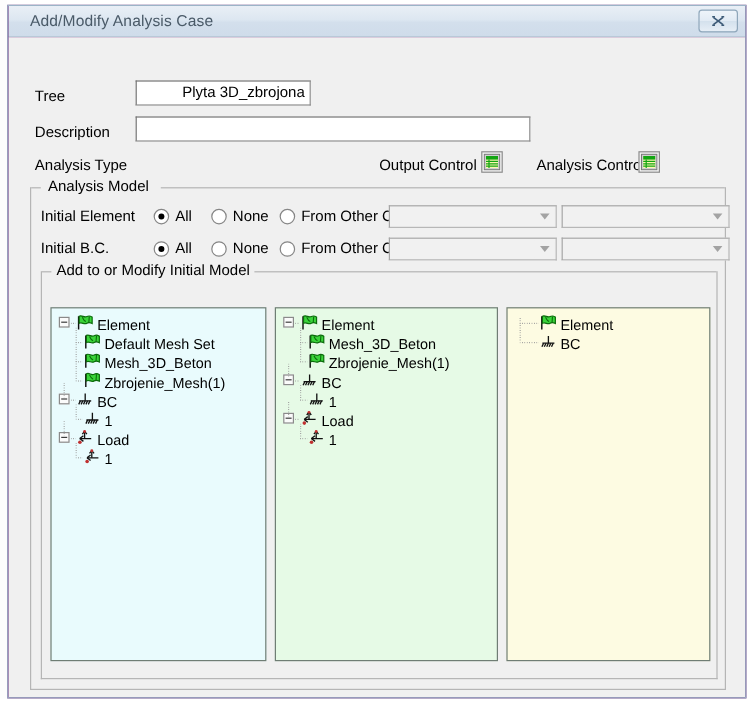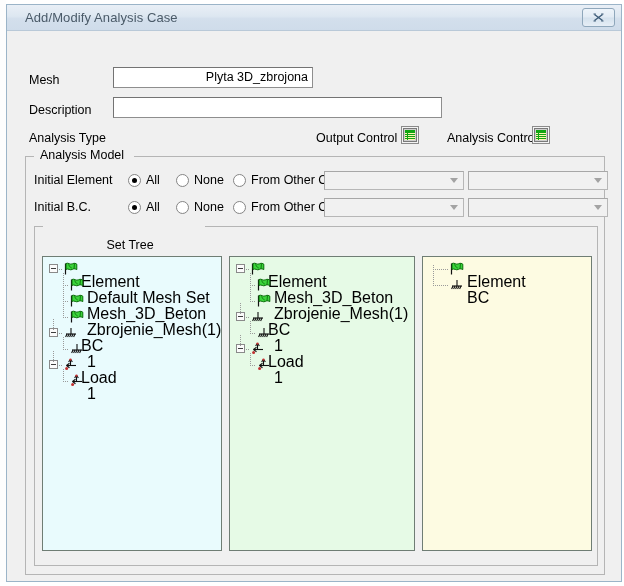--- a/index.html
+++ b/index.html
@@ -148,21 +148,21 @@
     border:1px solid #6f7d74;
     box-sizing:border-box;
     overflow:hidden;
   }
   .panel-head{
     position:absolute;
     font-size:12.5px;text-align:center;color:#000;white-space:nowrap;
   }
   .tree{position:absolute;left:0;top:0;right:0;bottom:0;}
   .node{position:absolute;height:16px;white-space:nowrap;font-size:12px;line-height:16px;}
-  .node .nlabel{position:absolute;left:24px;top:13px;font-size:16px;}
+  .node .nlabel{position:absolute;left:24px;top:2px;font-size:12px;}
   .expander{
     position:absolute;left:0;top:3px;width:9px;height:9px;
     border:1px solid #8a8a8a;background:#fbfbfb;box-sizing:border-box;
   }
   .expander::after{
     content:"";position:absolute;left:1px;top:3px;width:5px;height:1px;background:#3d3d3d;
   }
   .dots-v{position:absolute;width:1px;background-image:linear-gradient(to bottom,#9a9a9a 50%,transparent 50%);background-size:1px 2px;}
   .dots-h{position:absolute;height:1px;background-image:linear-gradient(to right,#9a9a9a 50%,transparent 50%);background-size:2px 1px;}
   .ticon{position:absolute;top:0;width:16px;height:16px;}
@@ -186,22 +186,22 @@
             <path d="M3.5 2.5 L11.5 8.5"></path>
             <path d="M11.5 2.5 L3.5 8.5"></path>
           </g>
           <path d="M2.5 2 L4.8 2 M10.2 2 L12.5 2 M2.5 9 L4.8 9 M10.2 9 L12.5 9" stroke="#3c5a77" stroke-width="1.2"></path>
         </svg>
       </div>
     </div>
 
     <div class="body">
 
-      <div class="lbl" style="left:22px;top:42px;">Mesh</div>
-      <div class="txtbox right" style="left:106px;top:36px;width:200px;height:21px;">Plyta 3D_zbrojona</div>
+      <div class="lbl" style="left:22px;top:42px;">Tree</div>
+      <div class="txtbox right" style="left:106px;top:36px;width:146px;height:21px;">Plyta 3D_zbrojona</div>
 
       <div class="lbl" style="left:22px;top:72px;">Description</div>
       <div class="txtbox" style="left:106px;top:66px;width:329px;height:21px;"></div>
 
       <div class="lbl" style="left:22px;top:100px;">Analysis Type</div>
 
       <div class="lbl" style="left:309px;top:100px;">Output Control</div>
       <div class="iconbtn" style="left:394px;top:95px;">
         <svg width="14" height="14" viewBox="0 0 14 14">
           <rect x="0.5" y="0.5" width="13" height="13" fill="#cfcfcf" stroke="#7a7a7a"></rect>
@@ -272,22 +272,22 @@
         <div class="combo disabled" style="left:442px;top:42px;width:140px;height:19px;">
           <span></span>
           <span class="arrowbox">
               <span class="tri dis"></span>
             </span>
         </div>
 
         <div class="group" style="left:8px;top:70px;width:564px;height:340px;">
           <div class="gtop-l"></div>
           <div class="gtop-r" style="left:170px;right:0;"></div>
-
-          <div class="panel-head" style="left:5px;top:12px;width:180px;">Set Tree</div>
+          <div class="gtitle" style="left:8px;">Add to or Modify Initial Model</div>
+
 
           <div class="panel" id="panel-0" style="left:7px;top:30px;width:180px;height:295px;background:#e9fbfd;">
             <div class="tree">
                 <div class="node" style="left: 6px; top: 4px;">
                   <span class="expander"></span>
                   <span class="ticon" style="left: 14px;">
                     <svg width="16" height="16" viewBox="0 0 16 16">
                       <path d="M2.5 13.5 L2.5 2.5" stroke="#101010" stroke-width="1.2" fill="none"></path>
                       <path d="M3 2.5 C5.5 1.2 7 4.2 9.5 2.8 C11.5 1.7 12.8 2.6 13.8 3.2 L13.8 8.6 C12.6 8.0 11.2 7.3 9.4 8.4 C7.1 9.8 5.4 7.1 3 8.4 Z" fill="#3ad43a" stroke="#0b6b0b" stroke-width="1"></path>
                       <path d="M5.6 3.4 C6.4 5.2 7.4 6.6 8.6 7.0" stroke="#0b6b0b" stroke-width="0.9" fill="none"></path>

